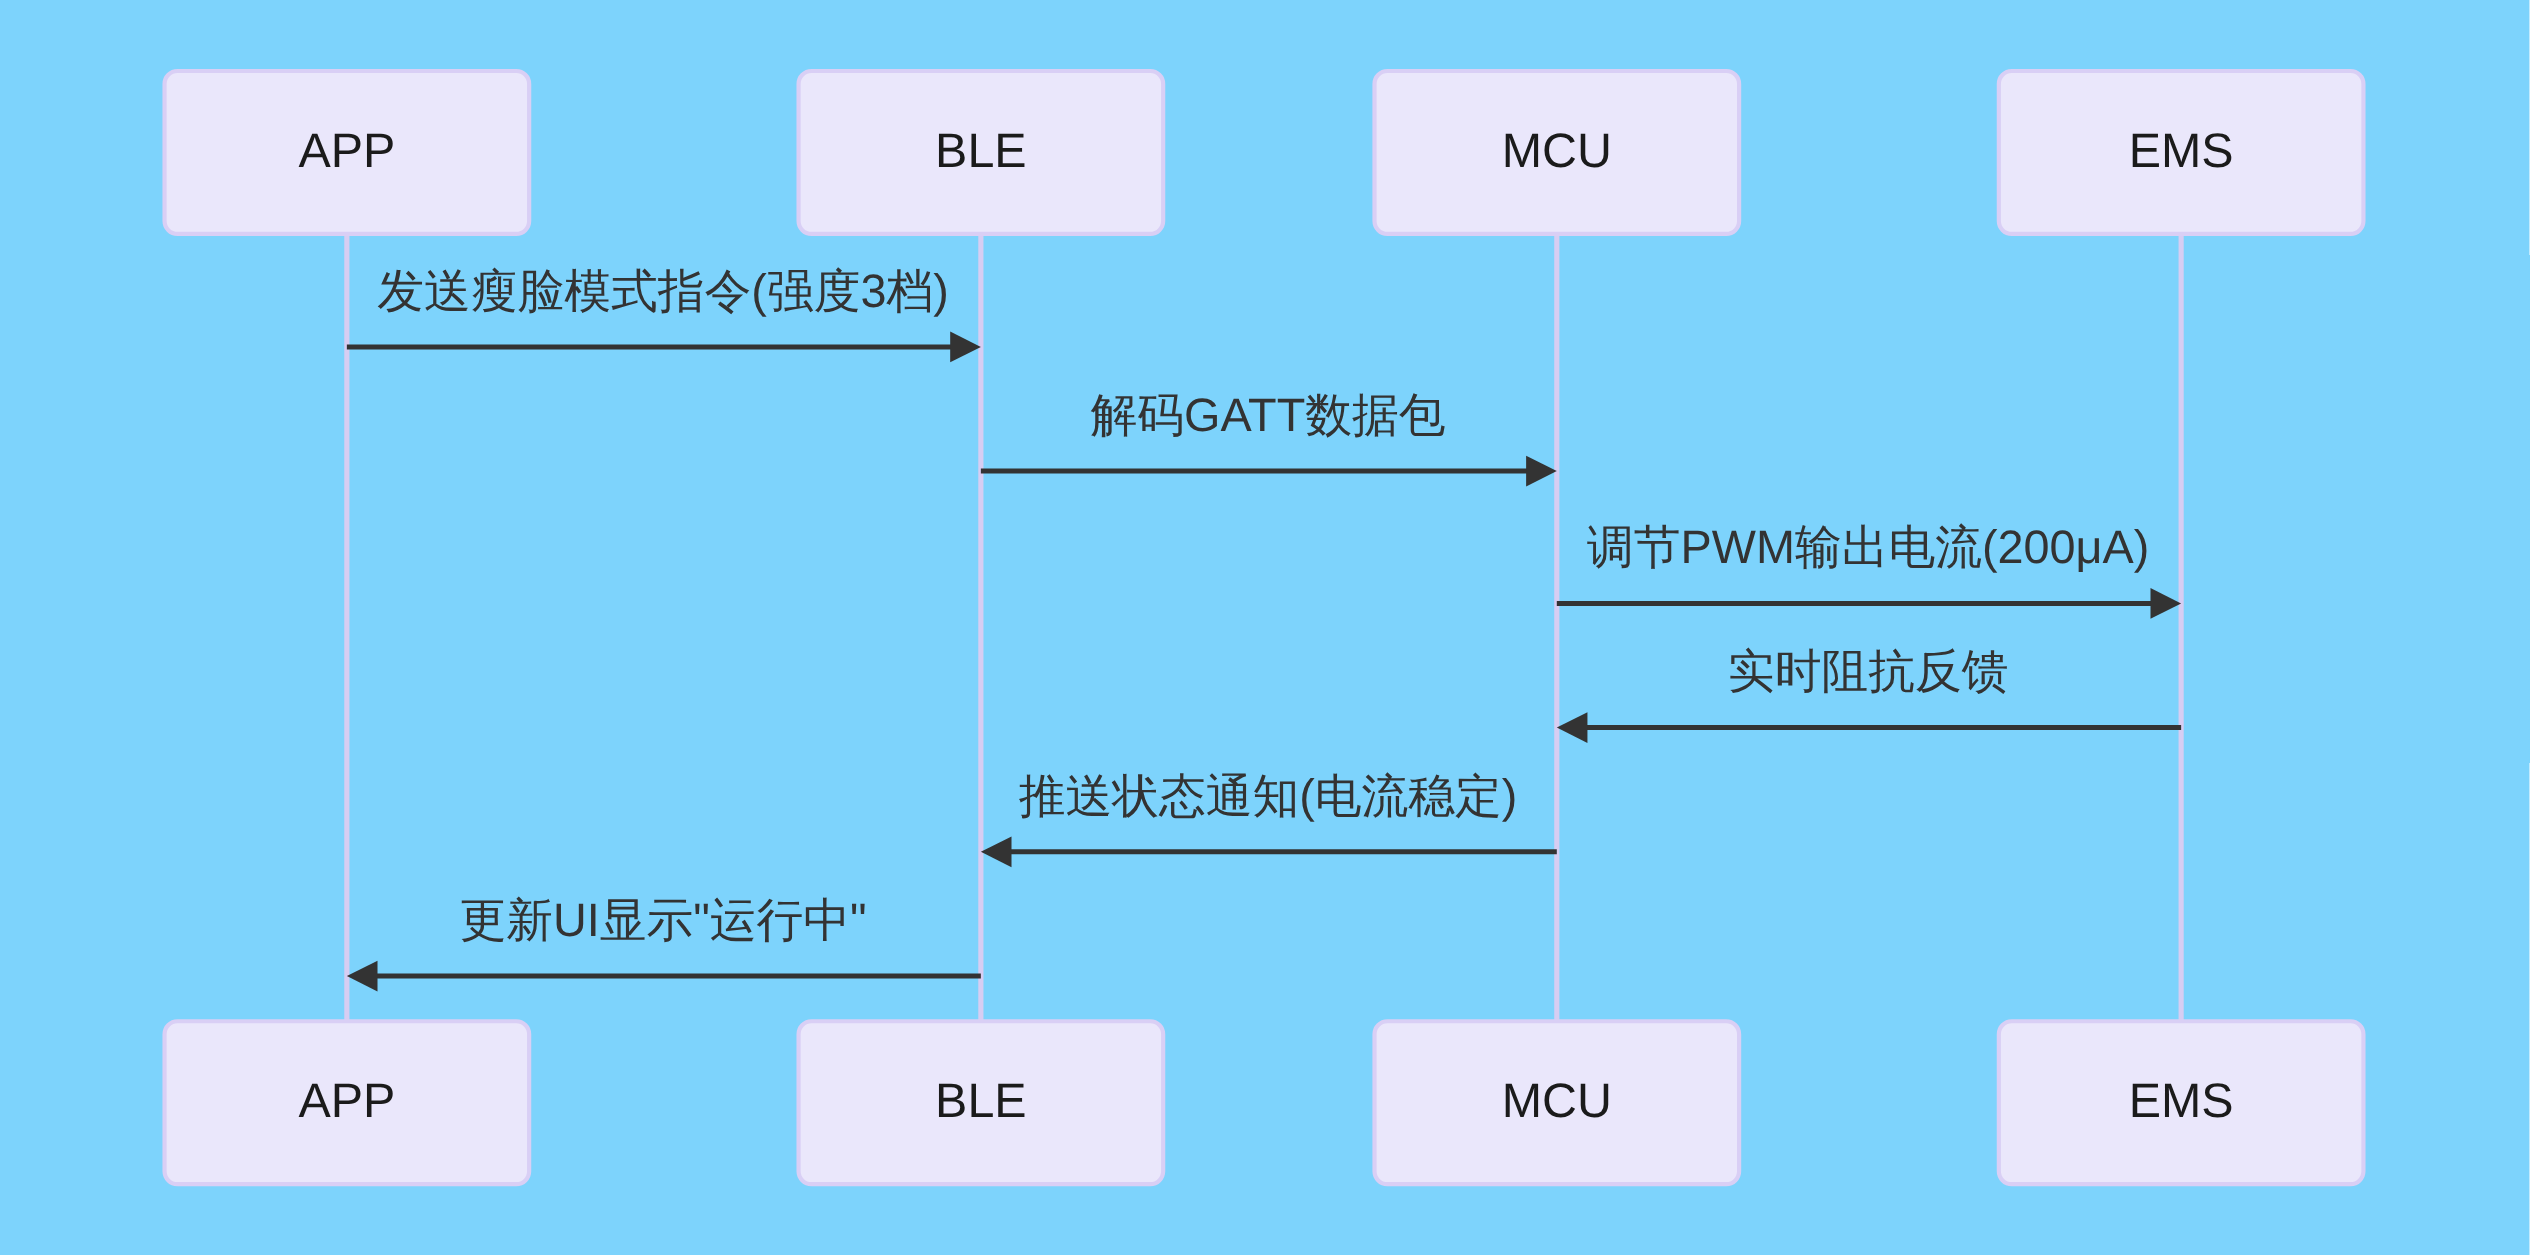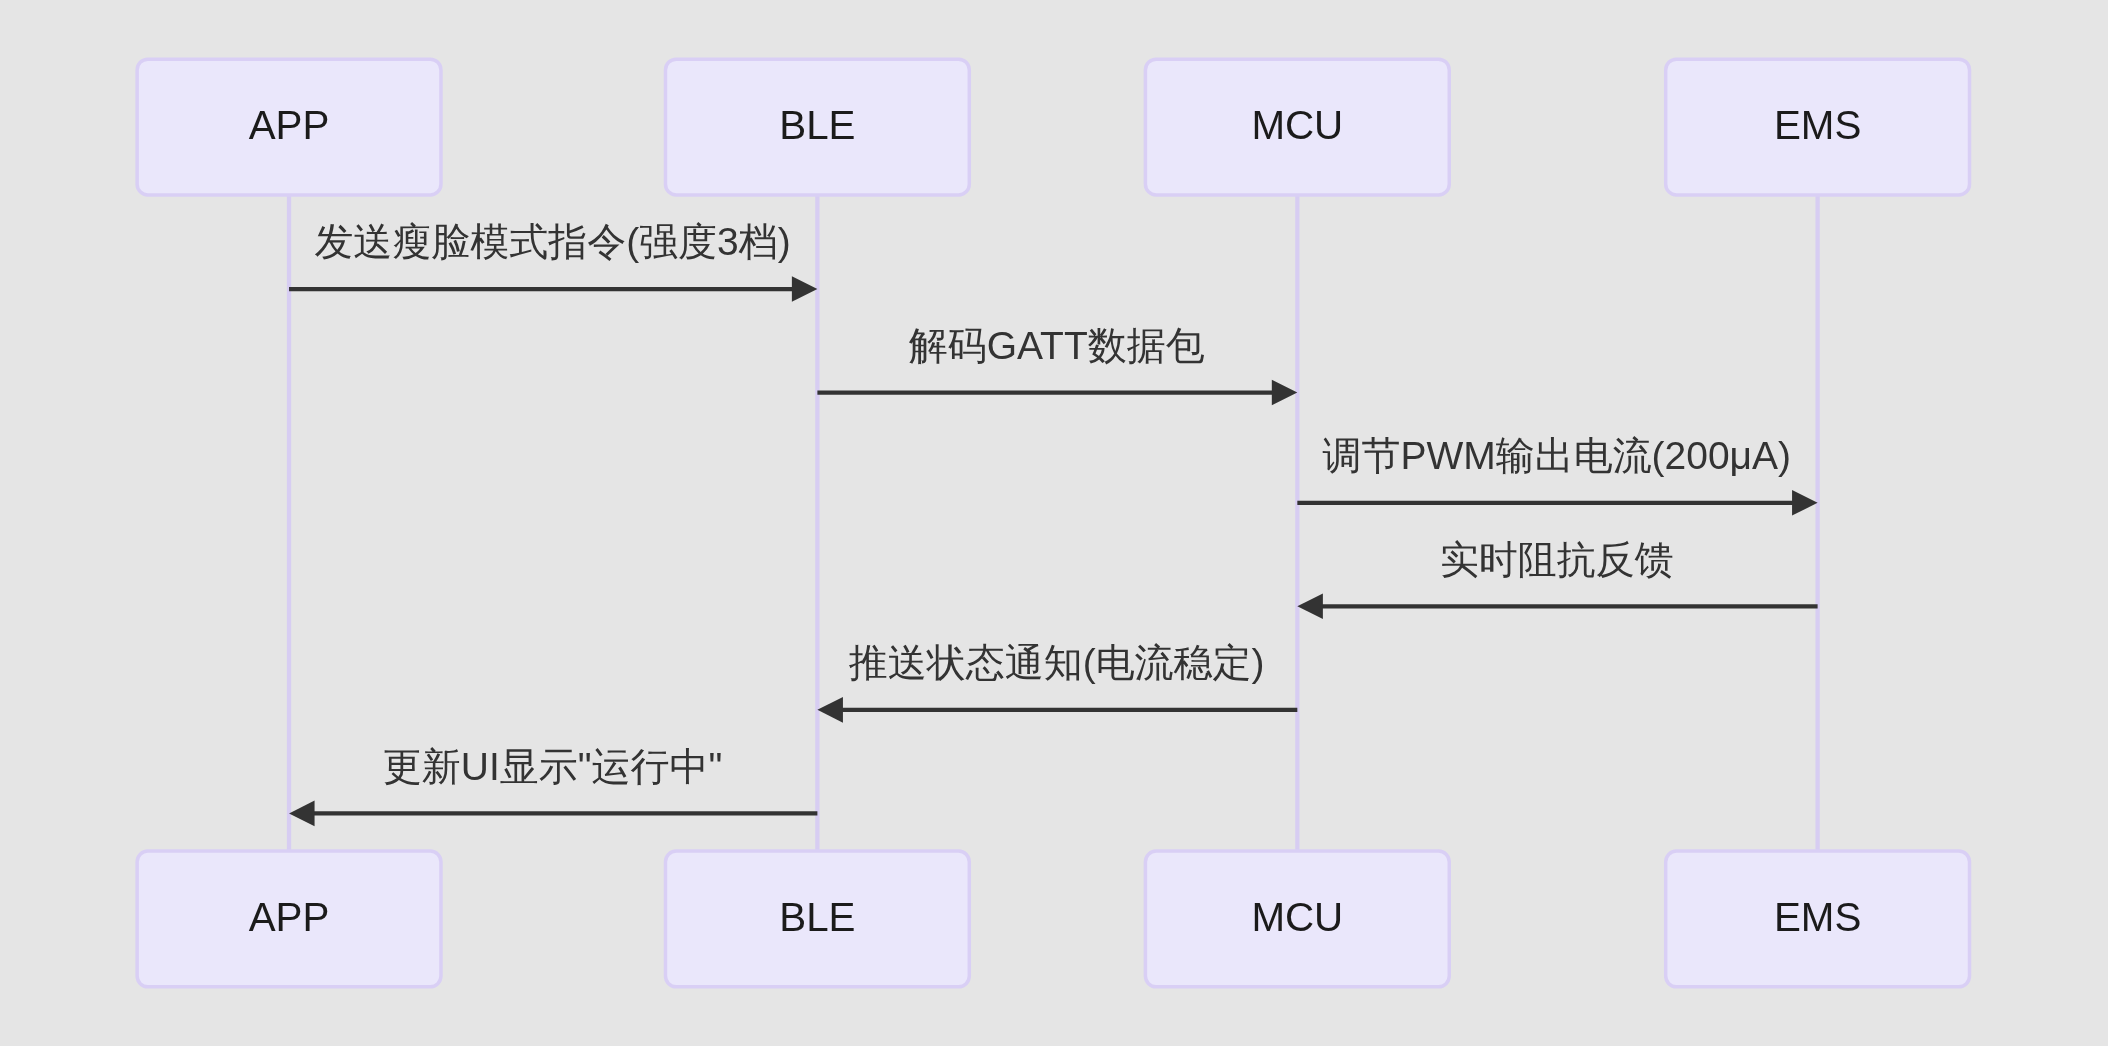--- a/index.html
+++ b/index.html
@@ -11,21 +11,21 @@
   body {
     font-family: "Liberation Sans", "DejaVu Sans", sans-serif;
     width: 2108px;
     height: 1046px;
     overflow: hidden;
   }
   #diagram-root {
     position: relative;
     width: 2108px;
     height: 1046px;
-    background: #e5e5e5;
+    background: #7dd3fc;
   }
   svg#seq-svg {
     display: block;
     width: 2108px;
     height: 1046px;
   }
   .lifeline-line {
     stroke: #d7cdf2;
     stroke-width: 3.2;
   }

